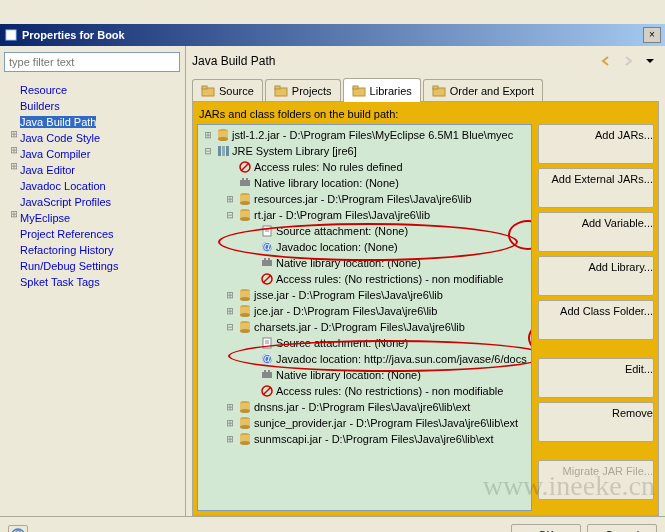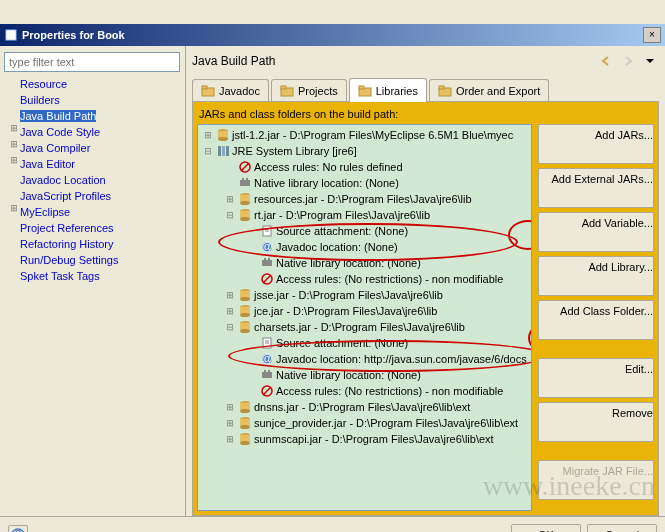--- a/index.html
+++ b/index.html
@@ -4,21 +4,21 @@
 <style>
   * { box-sizing: border-box; margin: 0; padding: 0; font-family: "Tahoma", sans-serif; font-size: 11px; }
   body { width: 665px; height: 532px; background: #ece9d8; overflow: hidden; position: relative; }
   .titlebar { background: linear-gradient(to right, #0a246a, #a6caf0); color: #fff; height: 22px; display: flex; align-items: center; padding: 0 4px; margin-top: 24px; }
   .titlebar .icon { width: 14px; height: 14px; margin-right: 4px; }
   .titlebar .ttl { font-weight: bold; font-size: 11px; }
   .titlebar .spacer { flex: 1; }
   .titlebar .winbtn { width: 18px; height: 16px; background: #d4d0c8; border: 1px solid #808080; margin-left: 2px; text-align: center; line-height: 14px; font-size: 10px; color: #000; }
   .main { display: flex; height: 470px; }
   .left { width: 186px; border-right: 1px solid #aca899; padding: 6px 4px; }
-  .filter { width: 176px; height: 20px; border: 1px solid #7f9db9; padding: 2px 4px; background: #fff; margin-bottom: 0; }
+  .filter { width: 176px; height: 20px; border: 1px solid #7f9db9; padding: 2px 4px; background: #fff; margin-bottom: 6px; }
   .navtree { padding-left: 2px; }
   .navitem { display: flex; align-items: center; height: 16px; padding-left: 2px; cursor: pointer; }
   .navitem .exp { width: 12px; text-align: center; color: #808080; font-size: 9px; }
   .navitem .lbl { color: #0000cc; margin-top: 8px; }
   .navitem.sel .lbl { background: #316ac5; color: #fff; }
   .right { flex: 1; display: flex; flex-direction: column; padding: 4px 6px 0 6px; }
   .phead { display: flex; align-items: center; height: 22px; }
   .phead .htxt { font-size: 12px; color: #000; flex: 1; }
   .phead .navbtn { width: 18px; height: 18px; margin-left: 4px; display: flex; align-items: center; justify-content: center; }
   .tabs { display: flex; align-items: flex-end; height: 24px; margin-top: 6px; border-bottom: 1px solid #aca899; }
@@ -139,21 +139,21 @@
           </svg>
         </span>
     </div>
 
     <div class="tabs" id="tabs">
         <div class="tab">
           <span class="ticon"><svg width="14" height="12" viewBox="0 0 14 12">
               <rect x="1" y="3" width="12" height="8" fill="#e6c063" stroke="#b8923d"></rect>
               <rect x="1" y="1" width="5" height="3" fill="#e6c063" stroke="#b8923d"></rect>
             </svg></span>
-          <span>Javadoc</span>
+          <span>Source</span>
         </div>
         <div class="tab">
           <span class="ticon"><svg width="14" height="12" viewBox="0 0 14 12">
               <rect x="1" y="3" width="12" height="8" fill="#e6c063" stroke="#b8923d"></rect>
               <rect x="1" y="1" width="5" height="3" fill="#e6c063" stroke="#b8923d"></rect>
             </svg></span>
           <span>Projects</span>
         </div>
         <div class="tab active">
           <span class="ticon"><svg width="14" height="12" viewBox="0 0 14 12">

